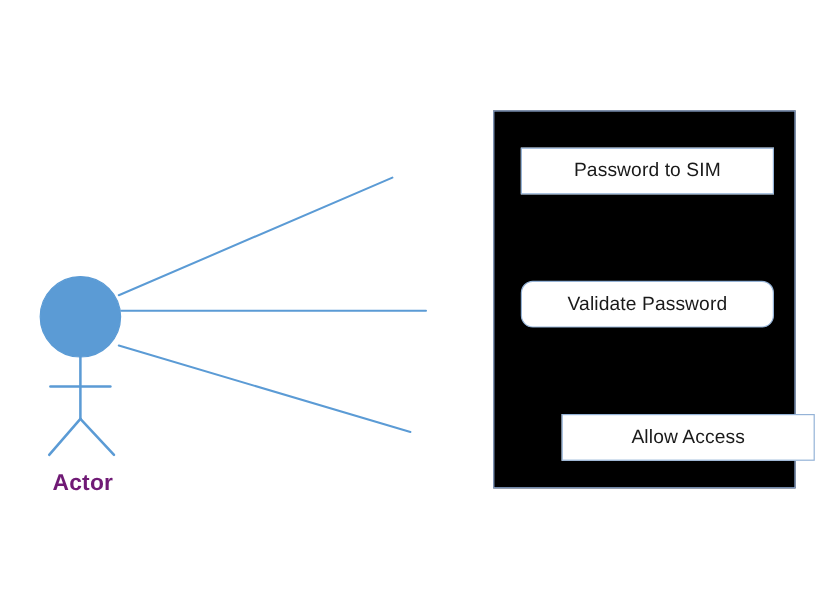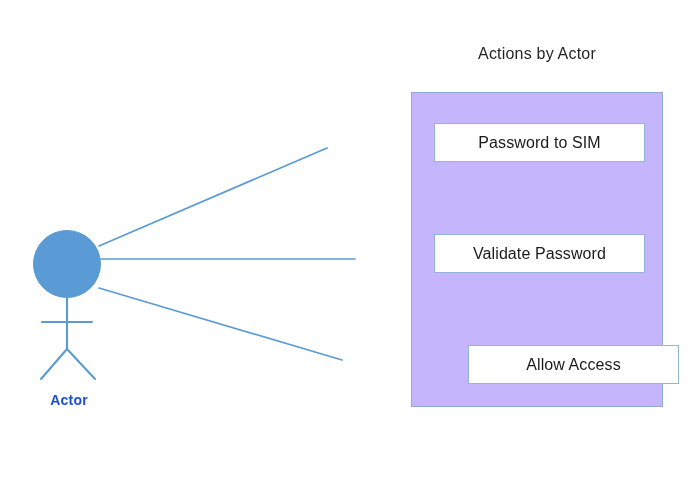--- a/index.html
+++ b/index.html
@@ -31,36 +31,36 @@
     position: absolute;
     left: 0;
     top: 0;
   }
   #actor-label {
     position: absolute;
     left: 24px;
     top: 392px;
     width: 90px;
     text-align: center;
-    font-size: 14px;
+    font-size: 19px;
     font-weight: bold;
-    color: #1d4ed8;
+    color: #701a75;
     letter-spacing: 0.2px;
     white-space: nowrap;
   }
 
   
   #actions-panel {
     position: absolute;
     left: 411px;
     top: 92px;
     width: 252px;
     height: 315px;
     border: 1.6px solid #8faad4;
-    background: #c4b5fd;
+    background: #000000;
     box-sizing: border-box;
   }
   #actions-title {
     position: absolute;
     left: 411px;
     top: 45px;
     width: 252px;
     text-align: center;
     font-size: 16px;
     font-weight: normal;
@@ -81,21 +81,21 @@
     justify-content: center;
   }
   .action-box-label {
     font-size: 16px;
     font-weight: normal;
     color: #1a1a1a;
     letter-spacing: 0.1px;
     white-space: nowrap;
   }
   #action-box-0 { top: 30px; }
-  #action-box-1 { top: 141px; }
+  #action-box-1 { top: 141px; border-radius: 10px; }
   #action-box-2 { top: 252px; margin-left: 34px; }
 </style>
 </head>
 <body>
 
 <div id="canvas">
 
   <div id="actor-group">
     <svg class="actor-svg" width="380" height="430" viewBox="0 0 380 430">
 
@@ -107,21 +107,20 @@
       <line x1="42" y1="322" x2="92" y2="322" stroke="#5b9bd5" stroke-width="2.1" stroke-linecap="round"></line>
       <line x1="67" y1="349" x2="41" y2="379" stroke="#5b9bd5" stroke-width="2.1" stroke-linecap="round"></line>
       <line x1="67" y1="349" x2="95" y2="379" stroke="#5b9bd5" stroke-width="2.1" stroke-linecap="round"></line>
 
       <circle cx="67" cy="264" r="33.5" fill="#5b9bd5" stroke="#5b9bd5" stroke-width="1"></circle>
     </svg>
 
     <div id="actor-label">Actor</div>
   </div>
 
-  <div id="actions-title">Actions by Actor</div>
 
   <div id="actions-panel">
 
     <div class="action-box" id="action-box-0">
       <span class="action-box-label">Password to SIM</span>
     </div>
 
     <div class="action-box" id="action-box-1">
       <span class="action-box-label">Validate Password</span>
     </div>

